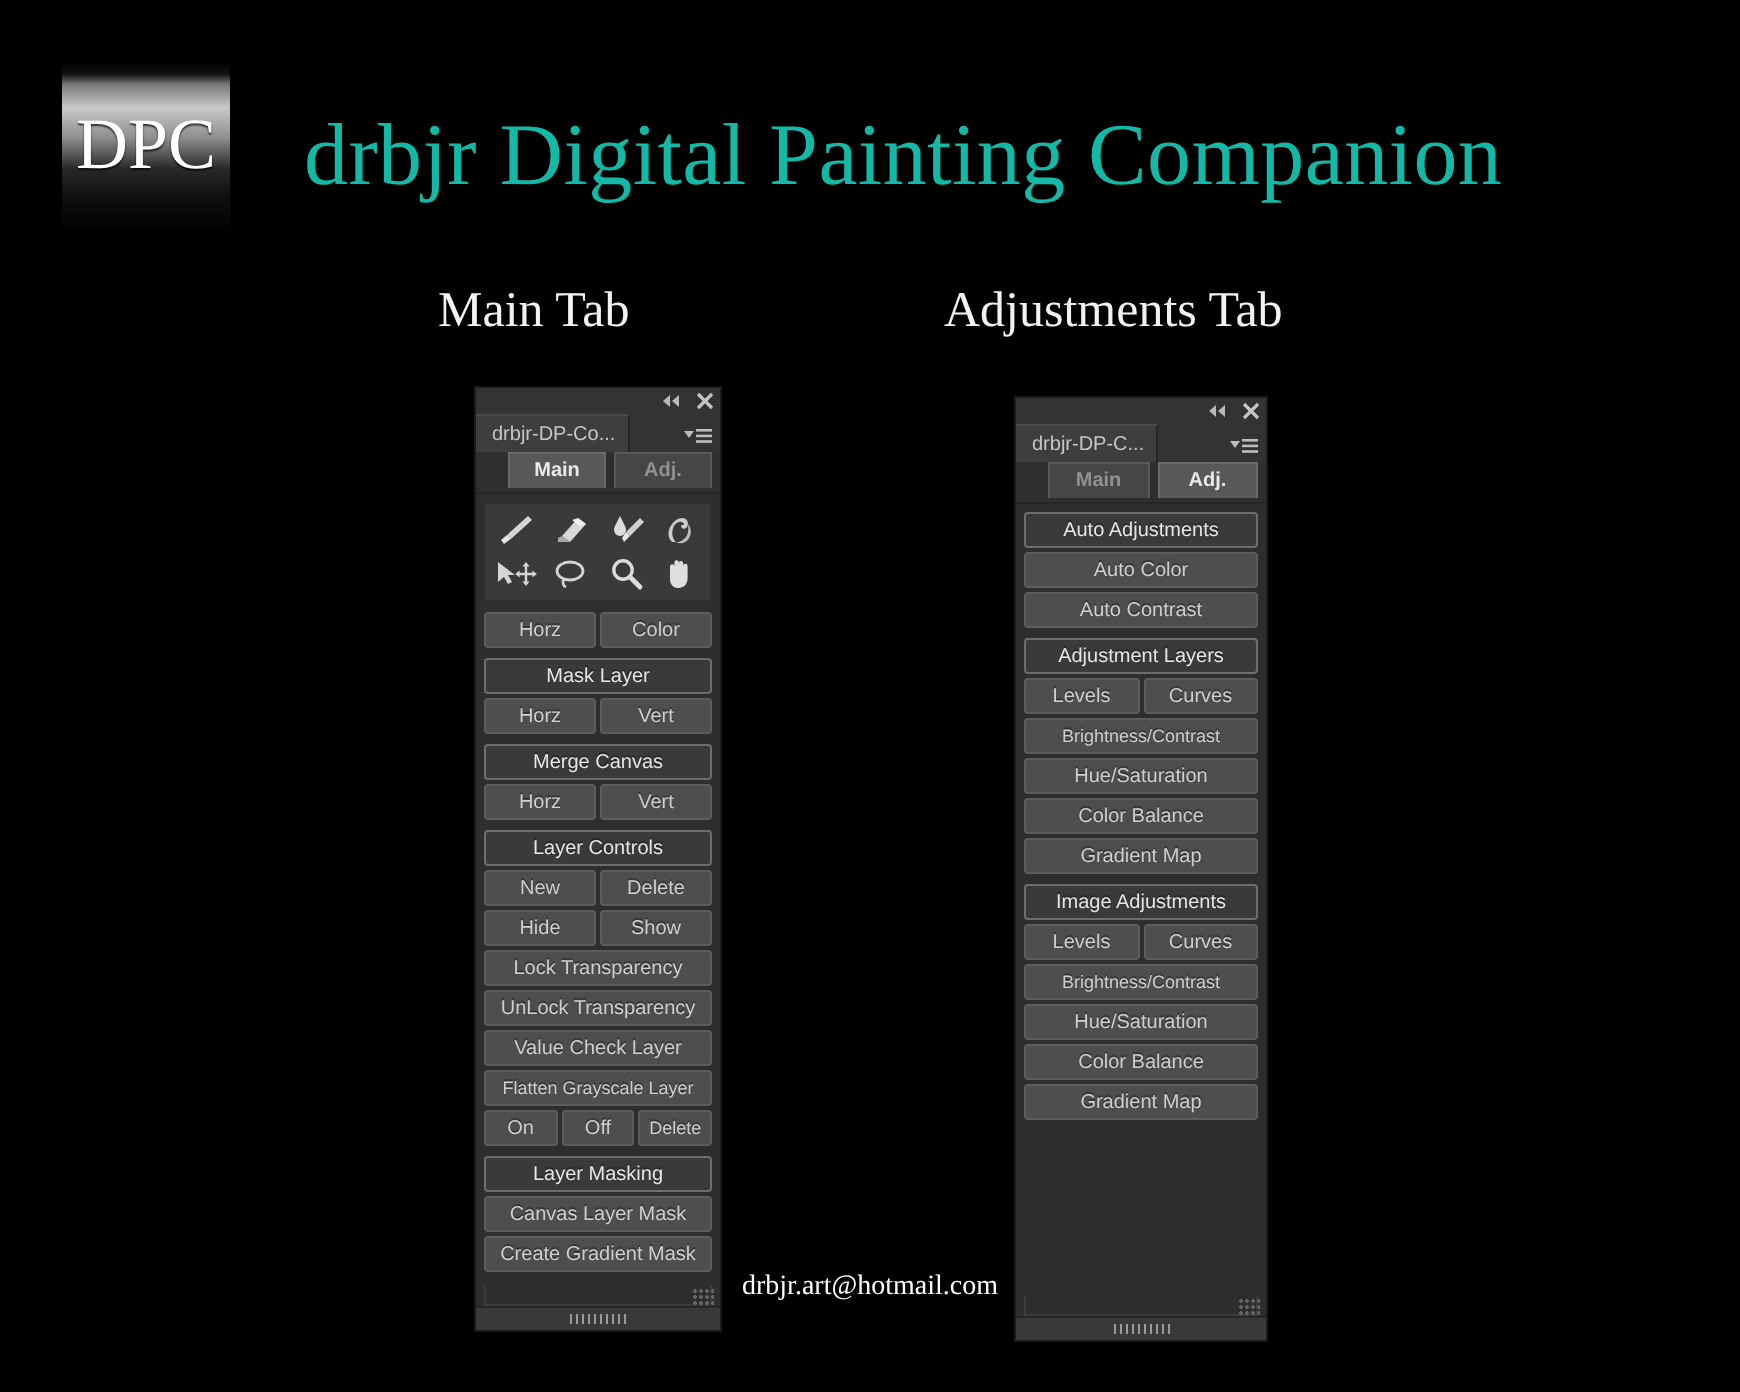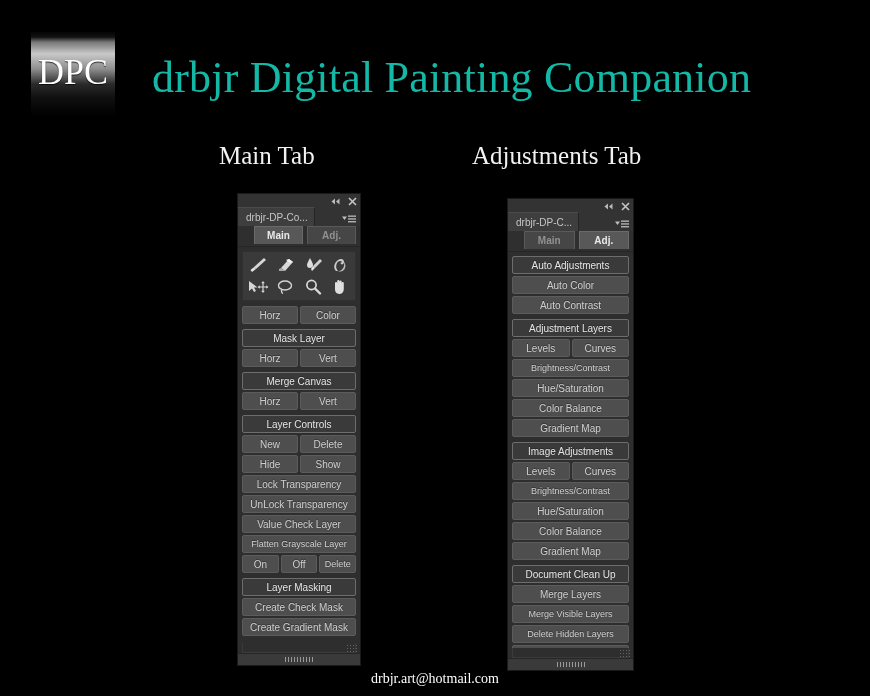--- a/index.html
+++ b/index.html
@@ -266,21 +266,21 @@
     width: 28px;
     height: 5px;
     background-image: repeating-linear-gradient(to right,
         #9a9a9a 0px, #9a9a9a 1px, transparent 1px, transparent 3px);
   }
 
   
   .email {
     position: absolute;
     left: 0;
-    top: 671px;
+    top: 636px;
     width: 870px;
     text-align: center;
     font-family: "Liberation Serif", serif;
     font-size: 14px;
     color: #ffffff;
   }
 </style>
 </head>
 <body>
 
@@ -443,21 +443,21 @@
           <div class="btn">Off</div>
           <div class="btn tiny">Delete</div>
         </div>
       </div>
 
       <div class="group">
         <div class="row">
           <div class="btn hdr">Layer Masking</div>
         </div>
         <div class="row">
-          <div class="btn">Create Check Mask</div>
+          <div class="btn">Canvas Layer Mask</div>
         </div>
         <div class="row">
           <div class="btn">Create Gradient Mask</div>
         </div>
       </div>
     </div>
   </div>
 
   <div class="panel-footer">
     <div class="footer-inner"></div>
@@ -553,37 +553,20 @@
         <div class="btn">Hue/Saturation</div>
       </div>
       <div class="row">
         <div class="btn">Color Balance</div>
       </div>
       <div class="row">
         <div class="btn">Gradient Map</div>
       </div>
     </div>
 
-    <div class="group">
-      <div class="row">
-        <div class="btn hdr">Document Clean Up</div>
-      </div>
-      <div class="row">
-        <div class="btn">Merge Layers</div>
-      </div>
-      <div class="row">
-        <div class="btn tiny">Merge Visible Layers</div>
-      </div>
-      <div class="row">
-        <div class="btn tiny">Delete Hidden Layers</div>
-      </div>
-      <div class="row">
-        <div class="btn">Flatten Document</div>
-      </div>
-    </div>
   </div>
 
   <div class="panel-footer">
     <div class="footer-inner"></div>
     <div class="resize-dots"></div>
     <div class="grip-bar">
       <div class="grip-dots"></div>
     </div>
   </div>
 </div>

